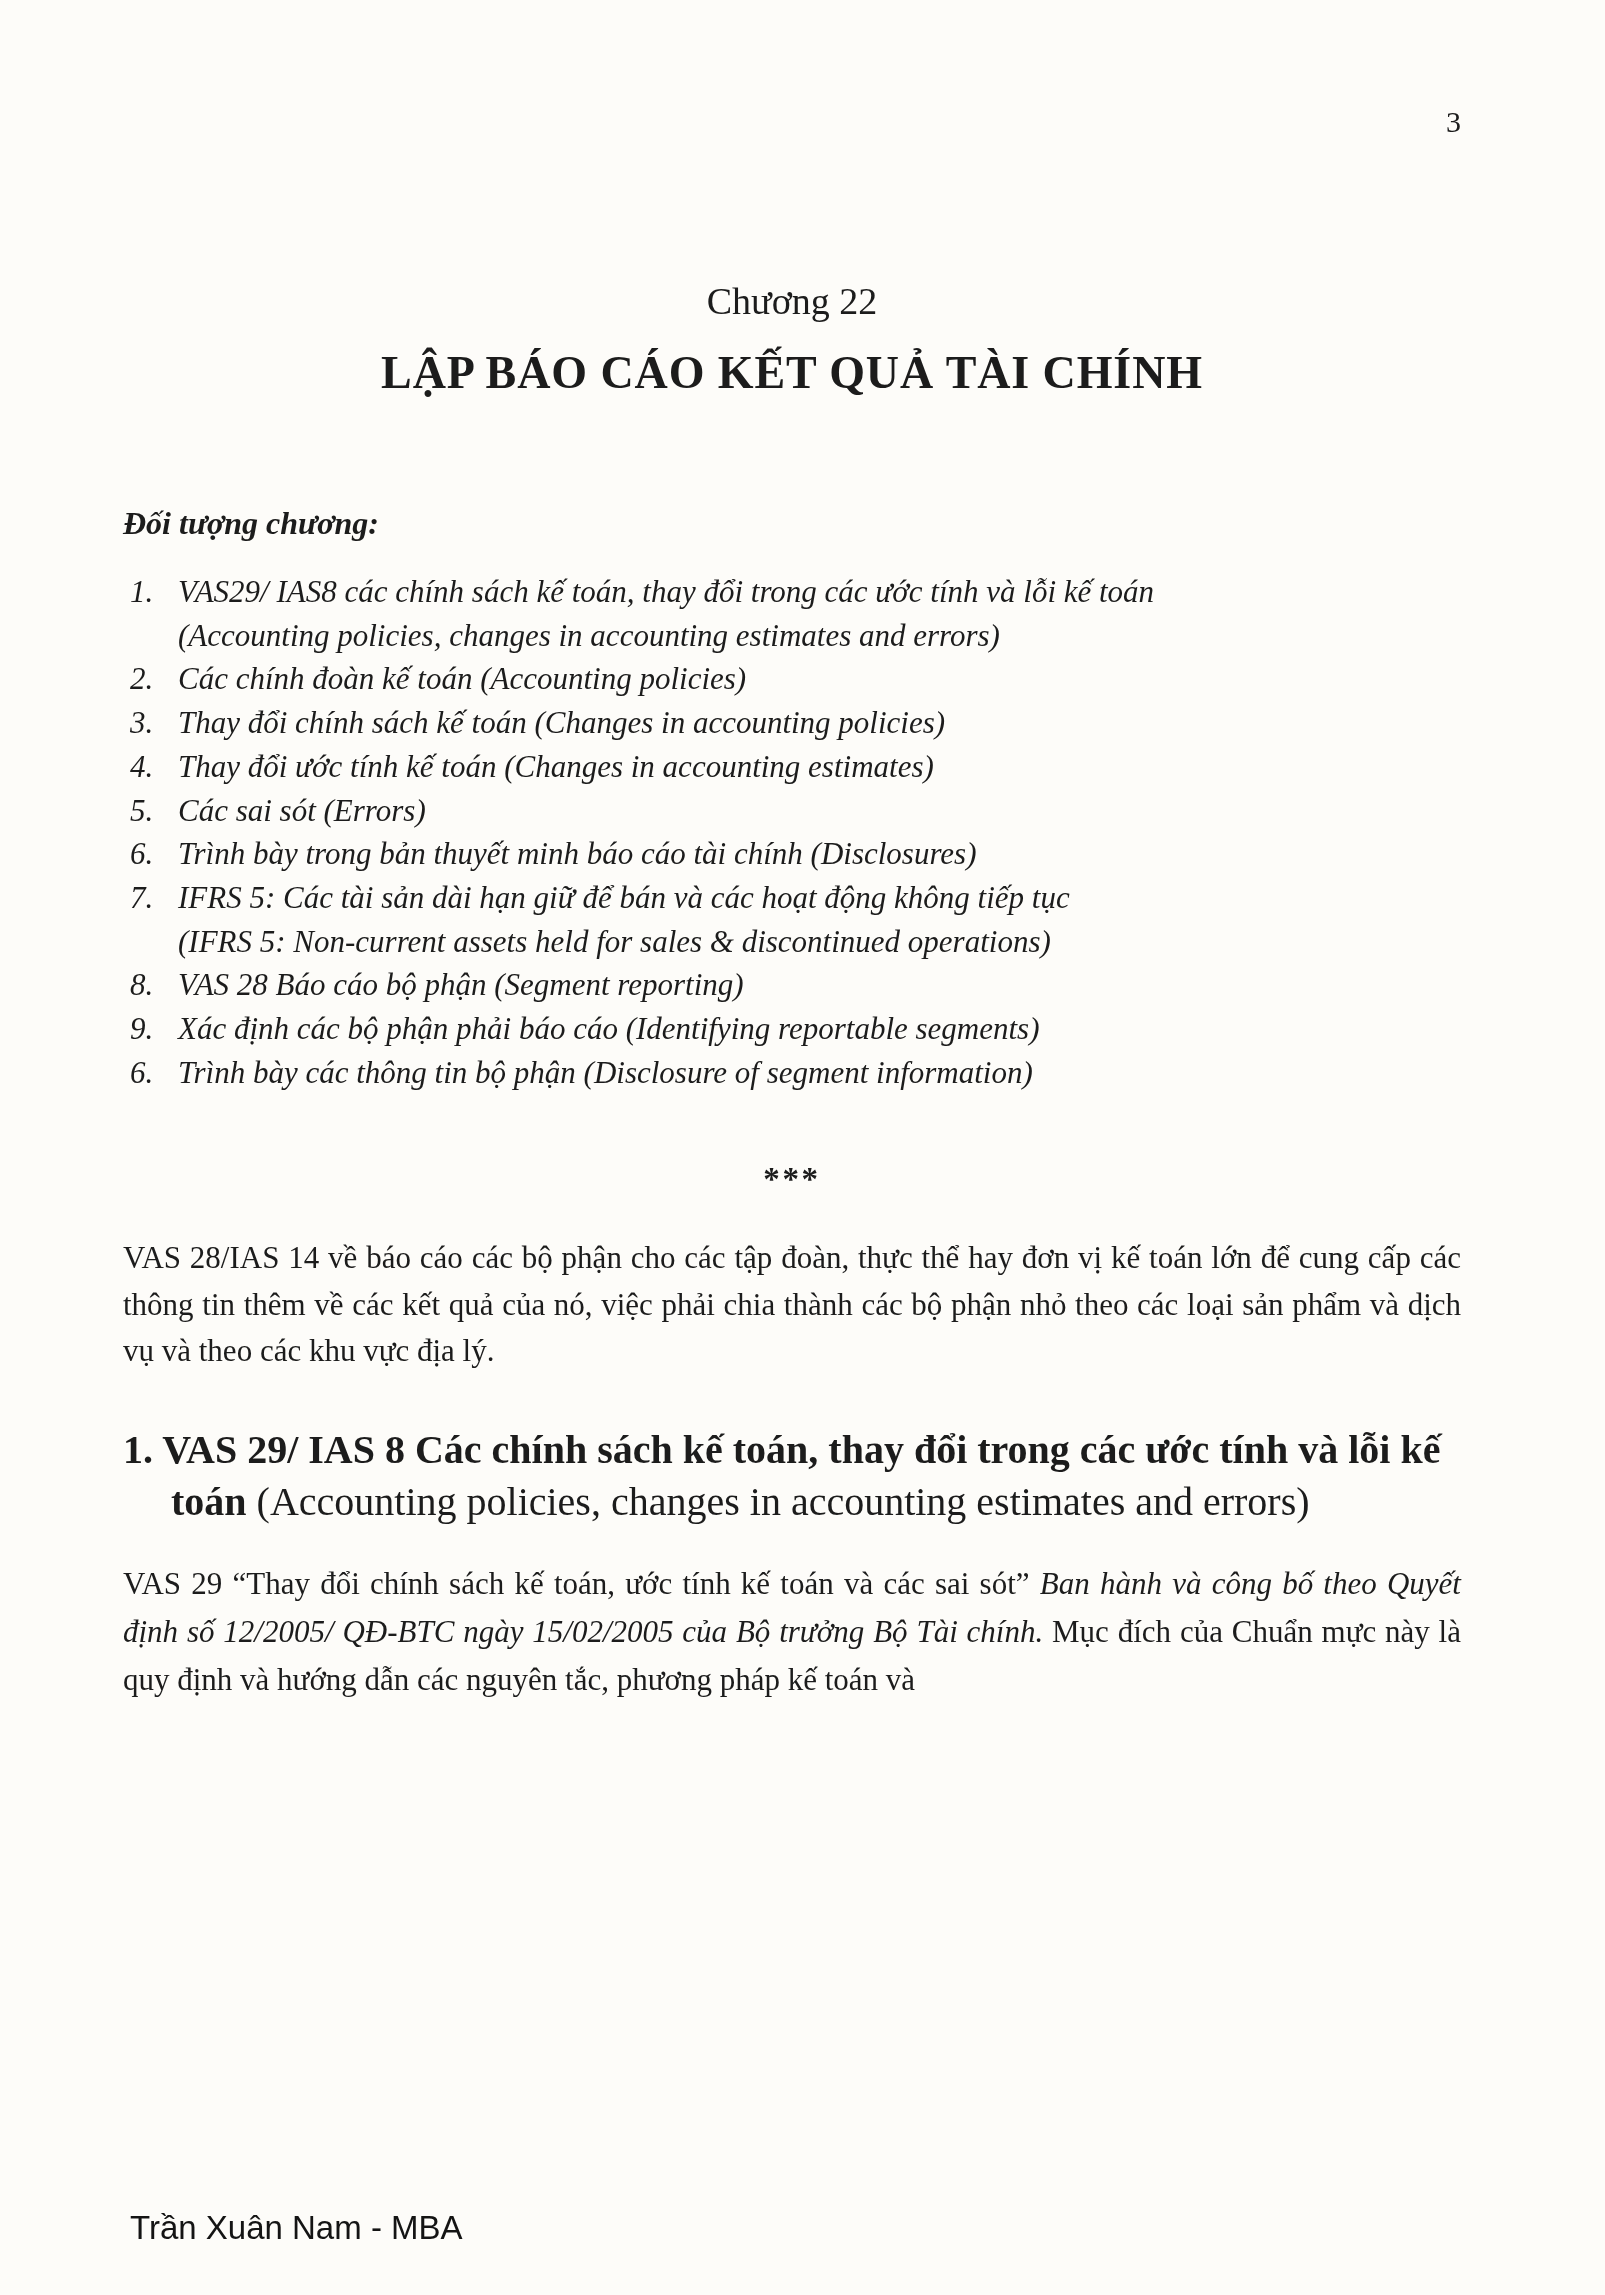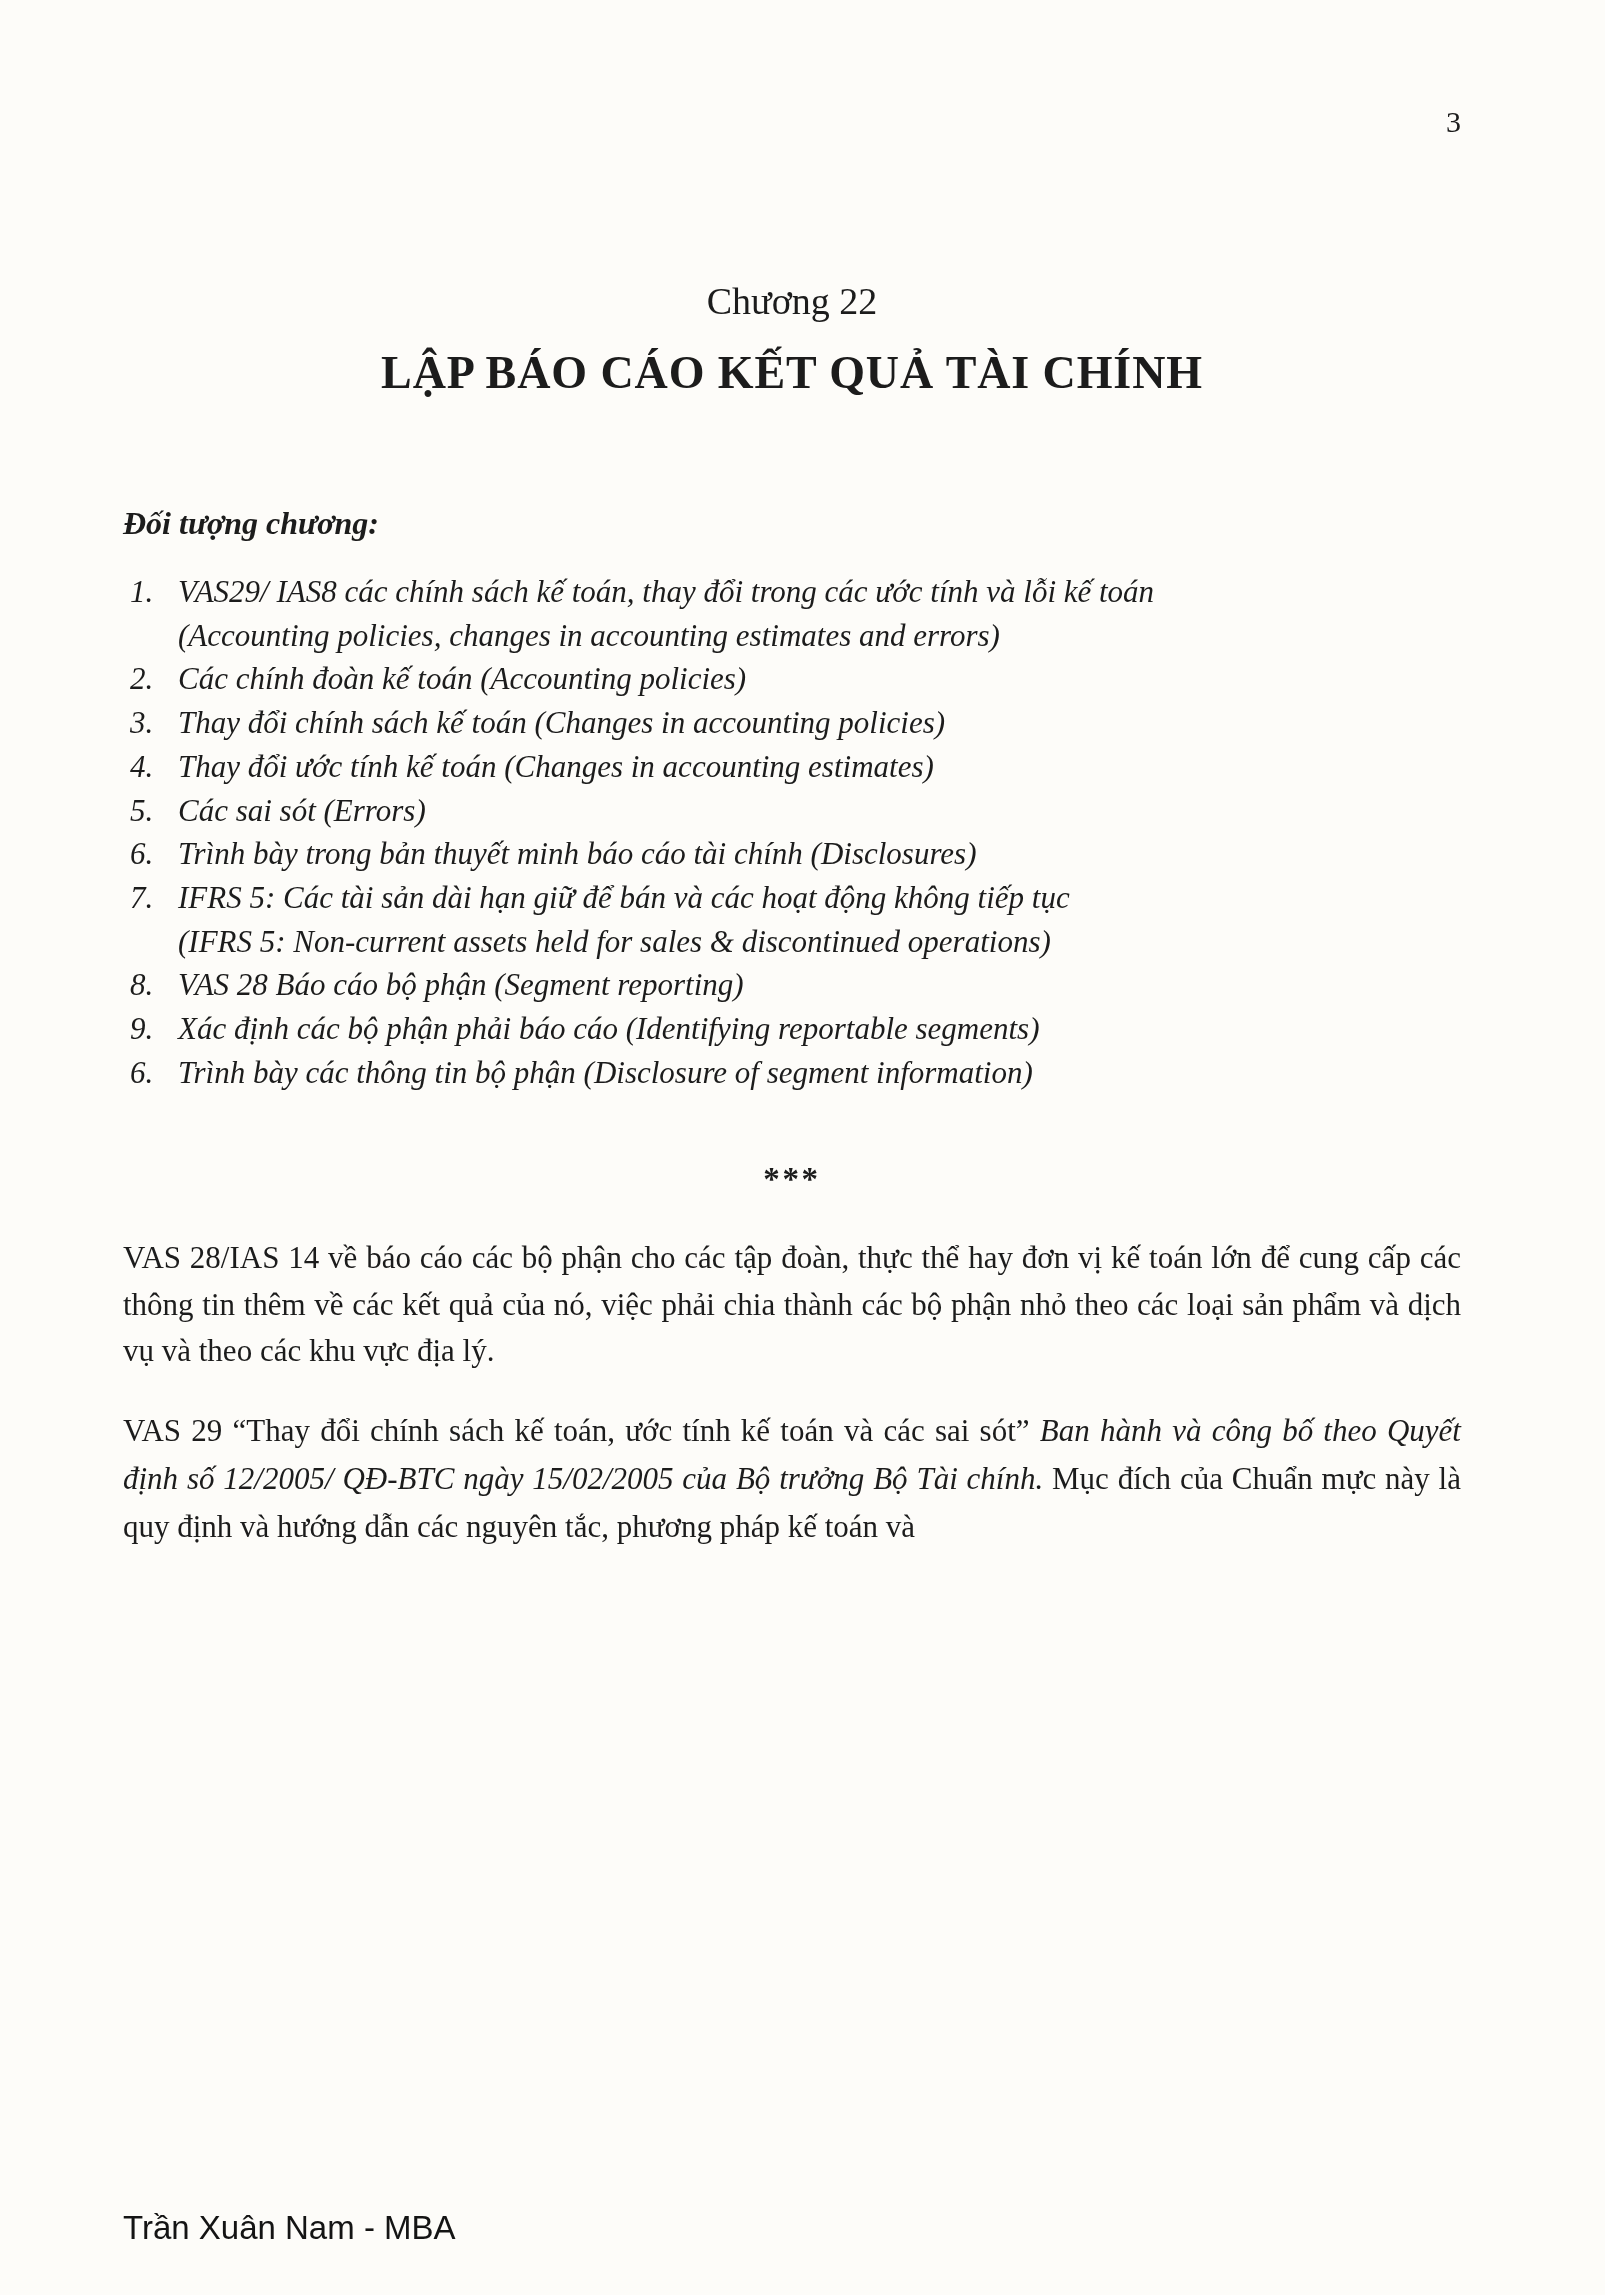--- a/index.html
+++ b/index.html
@@ -85,21 +85,21 @@
   .section-heading .normal-part { font-weight: 400; }
   .final-para {
     font-size: 31px;
     line-height: 1.55;
     text-align: justify;
     margin: 32px 0 0 0;
   }
   .final-para .italic-part { font-style: italic; }
   .footer {
     position: absolute;
-    left: 123px;
+    left: 130px;
     bottom: 48px;
     font-family: "Liberation Sans", sans-serif;
     font-size: 33px;
     color: #141414;
   }
 </style>
 </head>
 <body>
 
 <div class="page">
@@ -158,20 +158,21 @@
       <div class="obj-item">
         <span class="num">6.</span>
         <div class="txt">Trình bày các thông tin bộ phận (Disclosure of segment information)</div>
       </div>
     </div>
 
     <div class="separator">***</div>
 
     <p class="body-para">VAS 28/IAS 14 về báo cáo các bộ phận cho các tập đoàn, thực thể hay đơn vị kế toán lớn để cung cấp các thông tin thêm về các kết quả của nó, việc phải chia thành các bộ phận nhỏ theo các loại sản phẩm và dịch vụ và theo các khu vực địa lý.</p>
 
+    <h2 class="section-heading"><span class="bold-part">1. VAS 29/ IAS 8 Các chính sách kế toán, thay đổi trong các ước tính và lỗi kế toán </span><span class="normal-part">(Accounting policies, changes in accounting estimates and errors)</span></h2>
 
     <p class="final-para"><span>VAS 29 “Thay đổi chính sách kế toán, ước tính kế toán và các sai sót” </span><span class="italic-part">Ban hành và công bố theo Quyết định số 12/2005/ QĐ-BTC ngày 15/02/2005 của Bộ trưởng Bộ Tài chính.</span><span> Mục đích của Chuẩn mực này là quy định và hướng dẫn các nguyên tắc, phương pháp kế toán và</span></p>
 
   </div>
 
   <div class="footer">Trần Xuân Nam - MBA</div>
 </div>
 
 
 </body></html>

